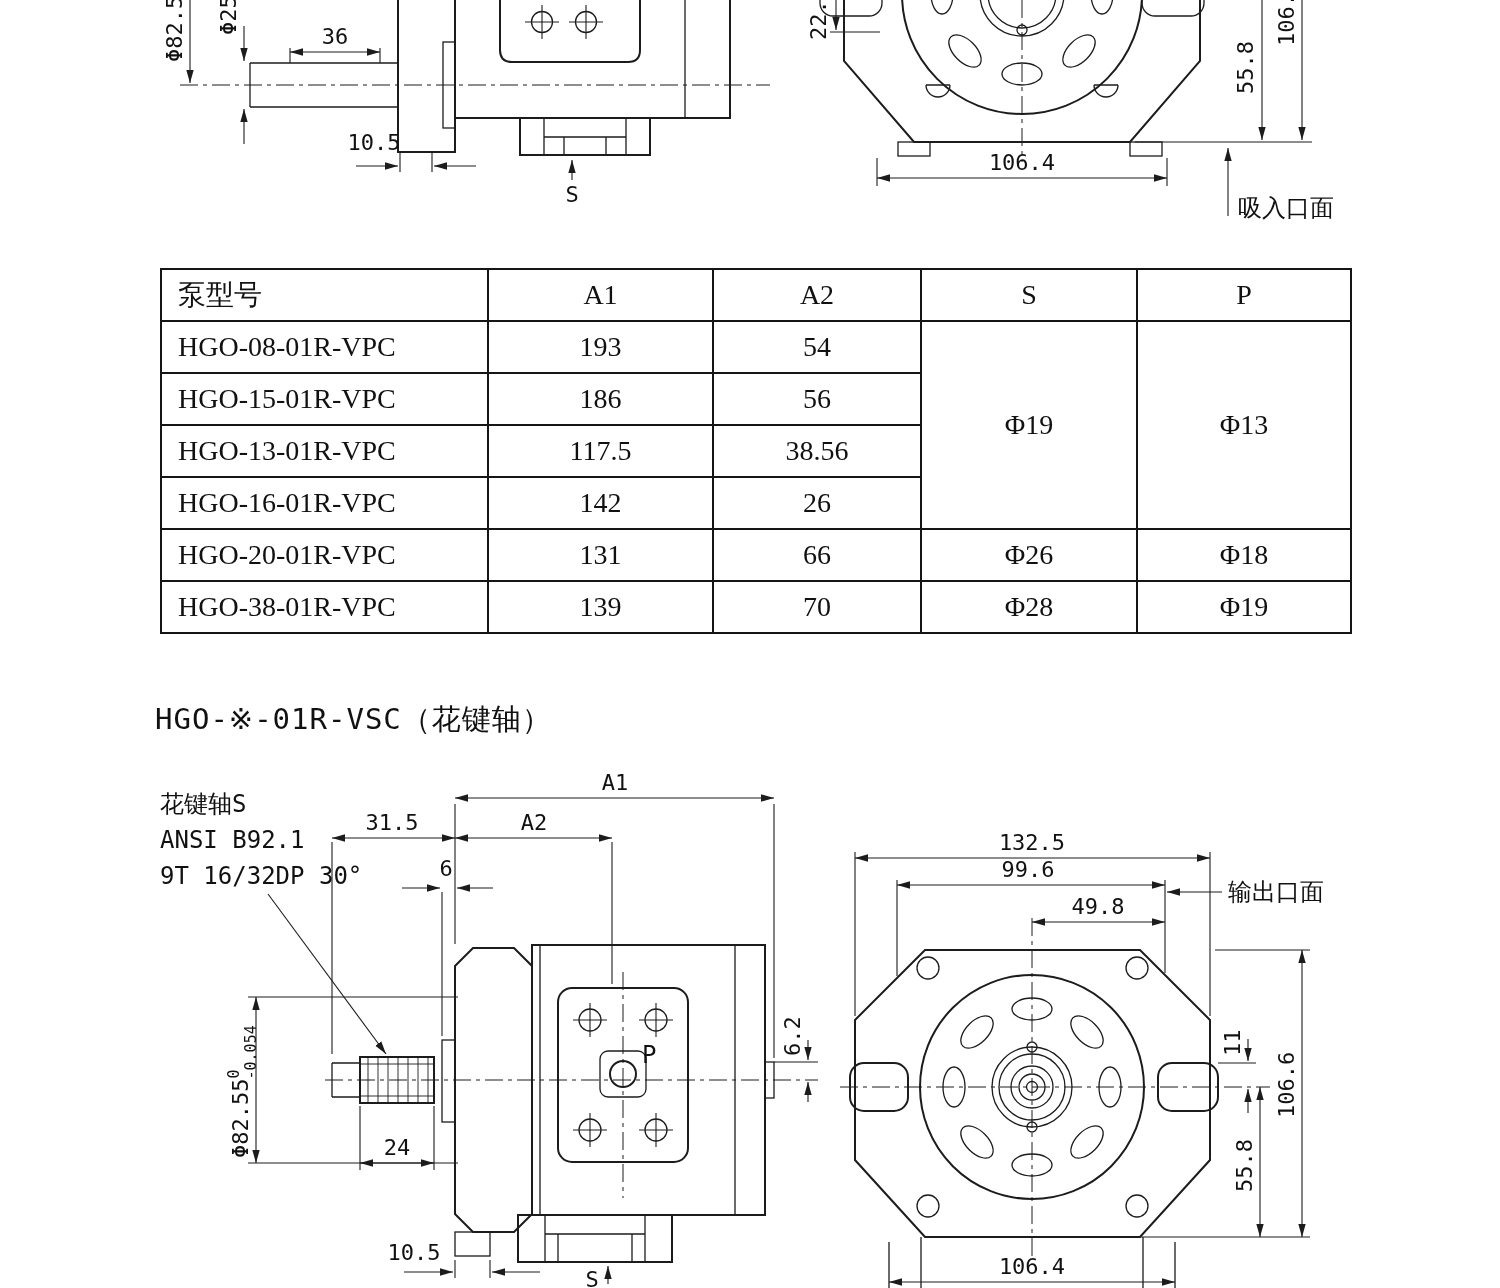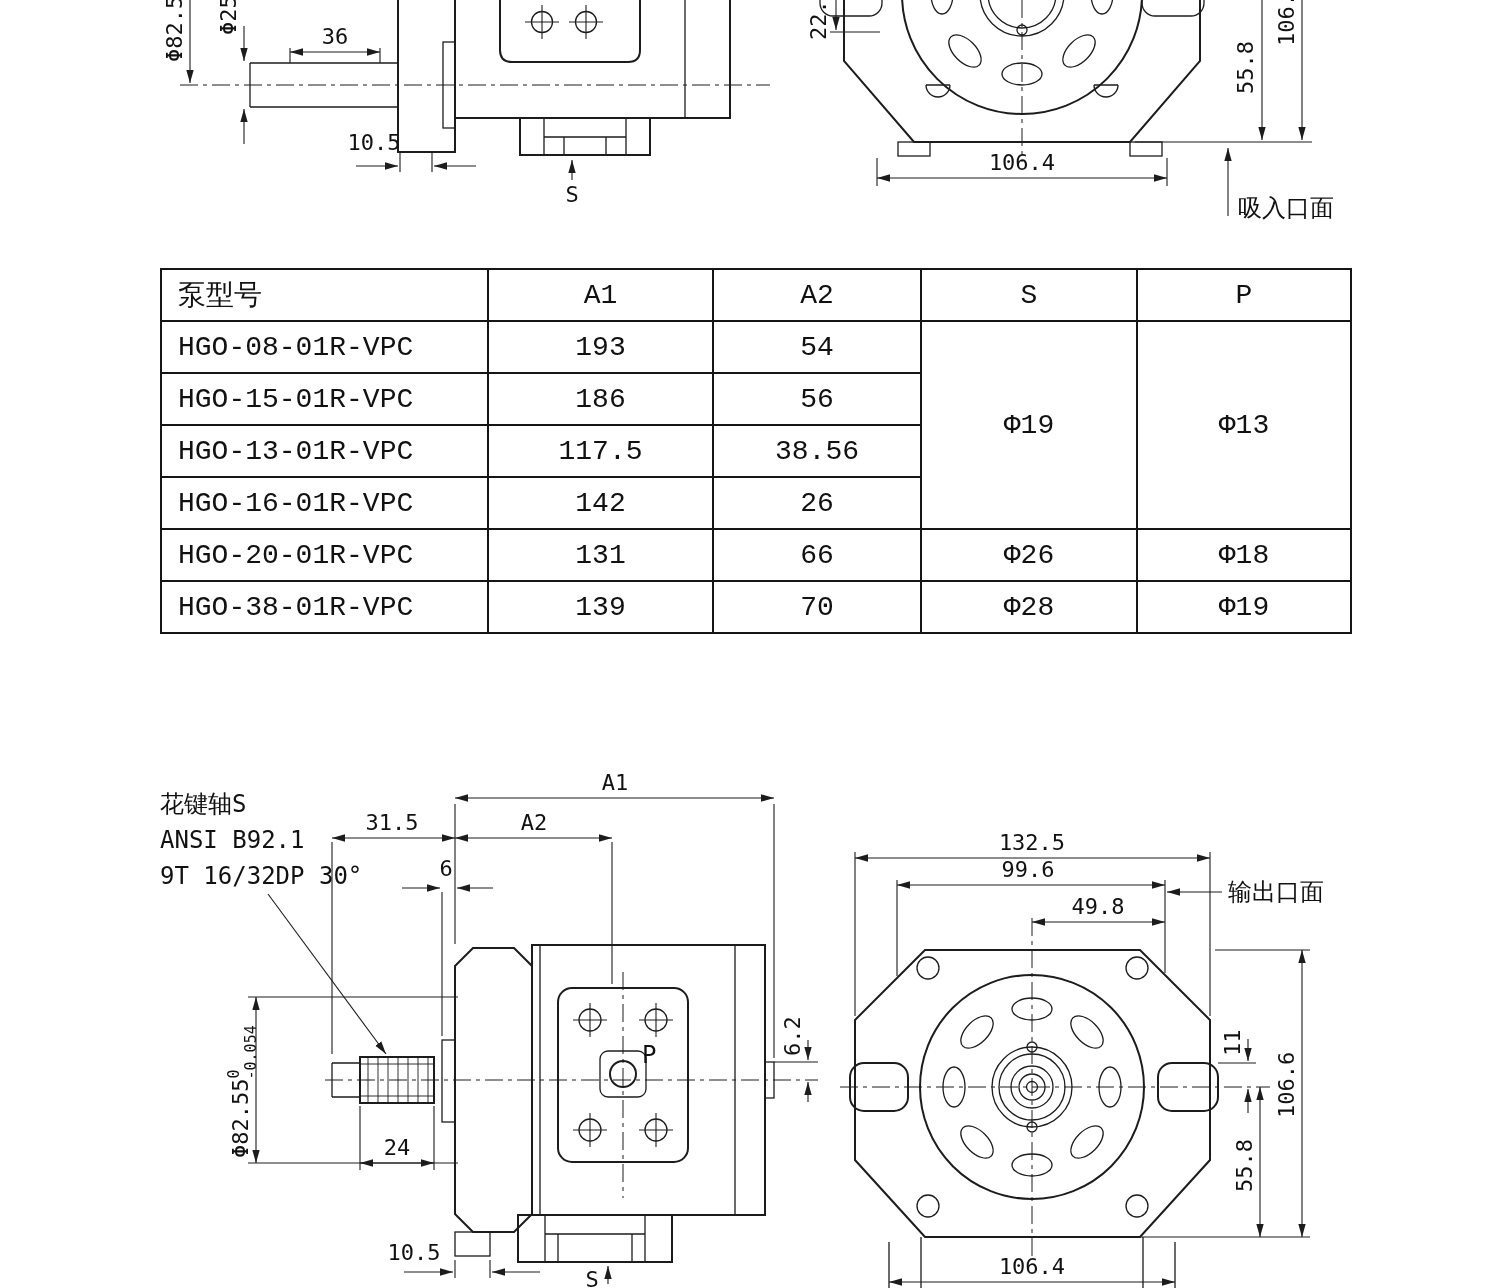--- a/index.html
+++ b/index.html
@@ -9,21 +9,21 @@
   svg.dwg{position:absolute;overflow:hidden}
   .ol{fill:none;stroke:#1c1c1c;stroke-width:2;stroke-linejoin:miter}
   .th{fill:none;stroke:#1c1c1c;stroke-width:1.3}
   .dim{fill:none;stroke:#1c1c1c;stroke-width:1.1}
   .cl{fill:none;stroke:#1c1c1c;stroke-width:1;stroke-dasharray:18 5 4 5}
   .hatch{fill:none;stroke:#1c1c1c;stroke-width:.9}
   text.t{fill:#111;font-family:"DejaVu Sans Mono","DejaVu Sans",monospace;font-size:22px}
   text.tc{text-anchor:middle}
   text.big{font-size:24px}
   .spec{position:absolute;left:160px;top:268px;width:1190px;border-collapse:collapse;table-layout:fixed}
-  .spec th,.spec td{border:2px solid #151515;height:52px;font-size:28px;font-weight:400;text-align:center;padding:0;font-family:Liberation Mono, monospace}
+  .spec th,.spec td{border:2px solid #151515;height:52px;font-size:28px;font-weight:400;text-align:center;padding:0;font-family:Liberation Serif, serif}
   .spec .l{text-align:left;padding-left:16px}
   .sect{position:absolute;left:155px;top:700px;font-size:29px;letter-spacing:1px}
 </style>
 </head>
 <body>
 
 <div class="page">
 
   <svg width="0" height="0" style="position:absolute">
     <defs>
@@ -152,20 +152,21 @@
     <tr>
       <td class="l">HGO-38-01R-VPC</td>
       <td>139</td>
       <td>70</td>
       <td>Φ28</td>
       <td>Φ19</td>
     </tr>
   </tbody>
     </table>
 
+  <div class="sect">HGO-※-01R-VSC（花键轴）</div>
 
   <svg class="dwg" style="left:140px;top:760px;width:690px;height:528px" viewBox="0 0 690 528">
     <g>
       <line x1="185" y1="320" x2="678" y2="320" class="cl"></line>
       <line x1="483" y1="212" x2="483" y2="438" class="cl"></line>
       <path d="M192,303 H220 M192,337 H220 M192,303 V337" class="th"></path>
       <rect x="220" y="297" width="74" height="46" class="ol"></rect>
       <path d="M220,304 H294 M220,336 H294" class="hatch"></path>
       <path d="M228,297 V343 M238,297 V343 M248,297 V343 M258,297 V343 M268,297 V343 M278,297 V343 M288,297 V343" class="hatch"></path>
       <rect x="302" y="280" width="13" height="82" class="th"></rect>

